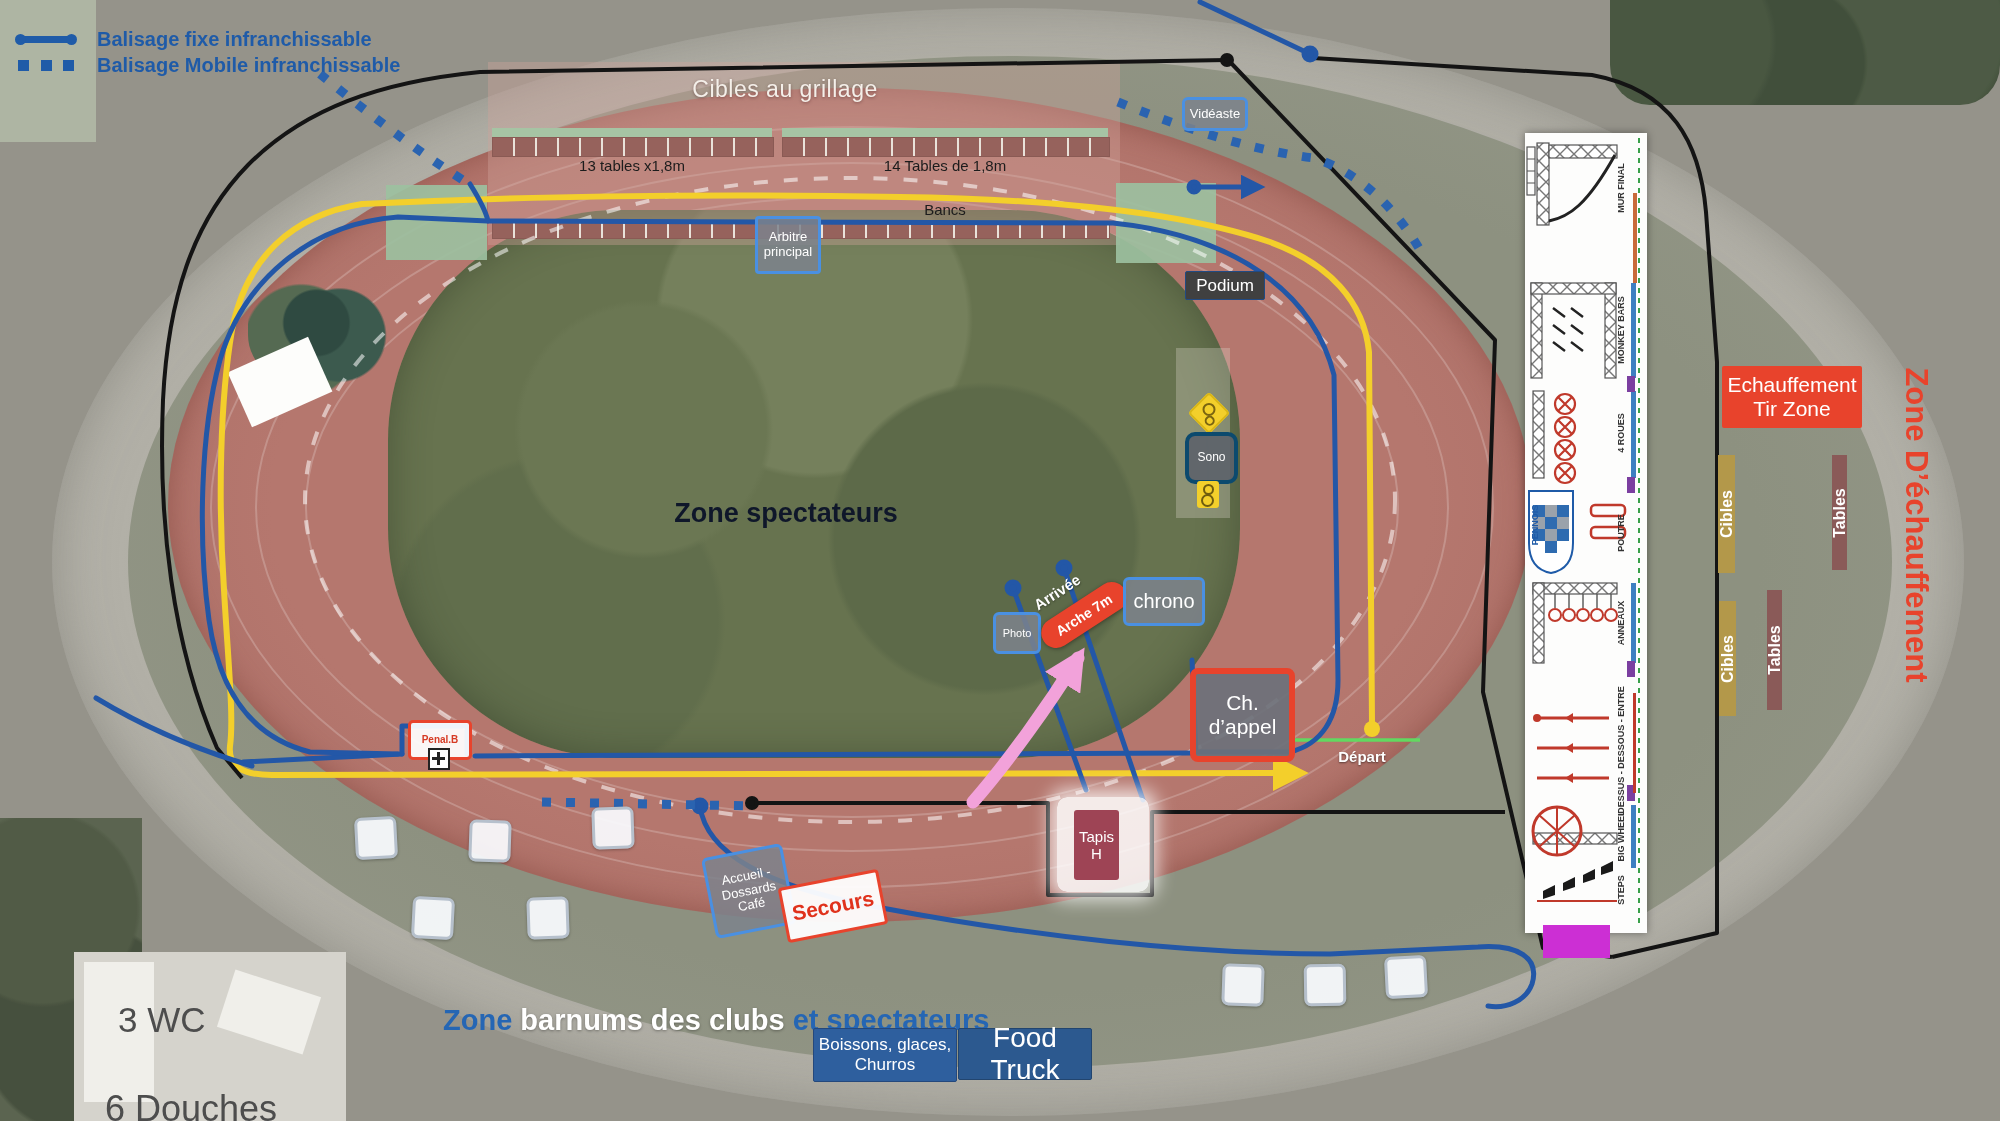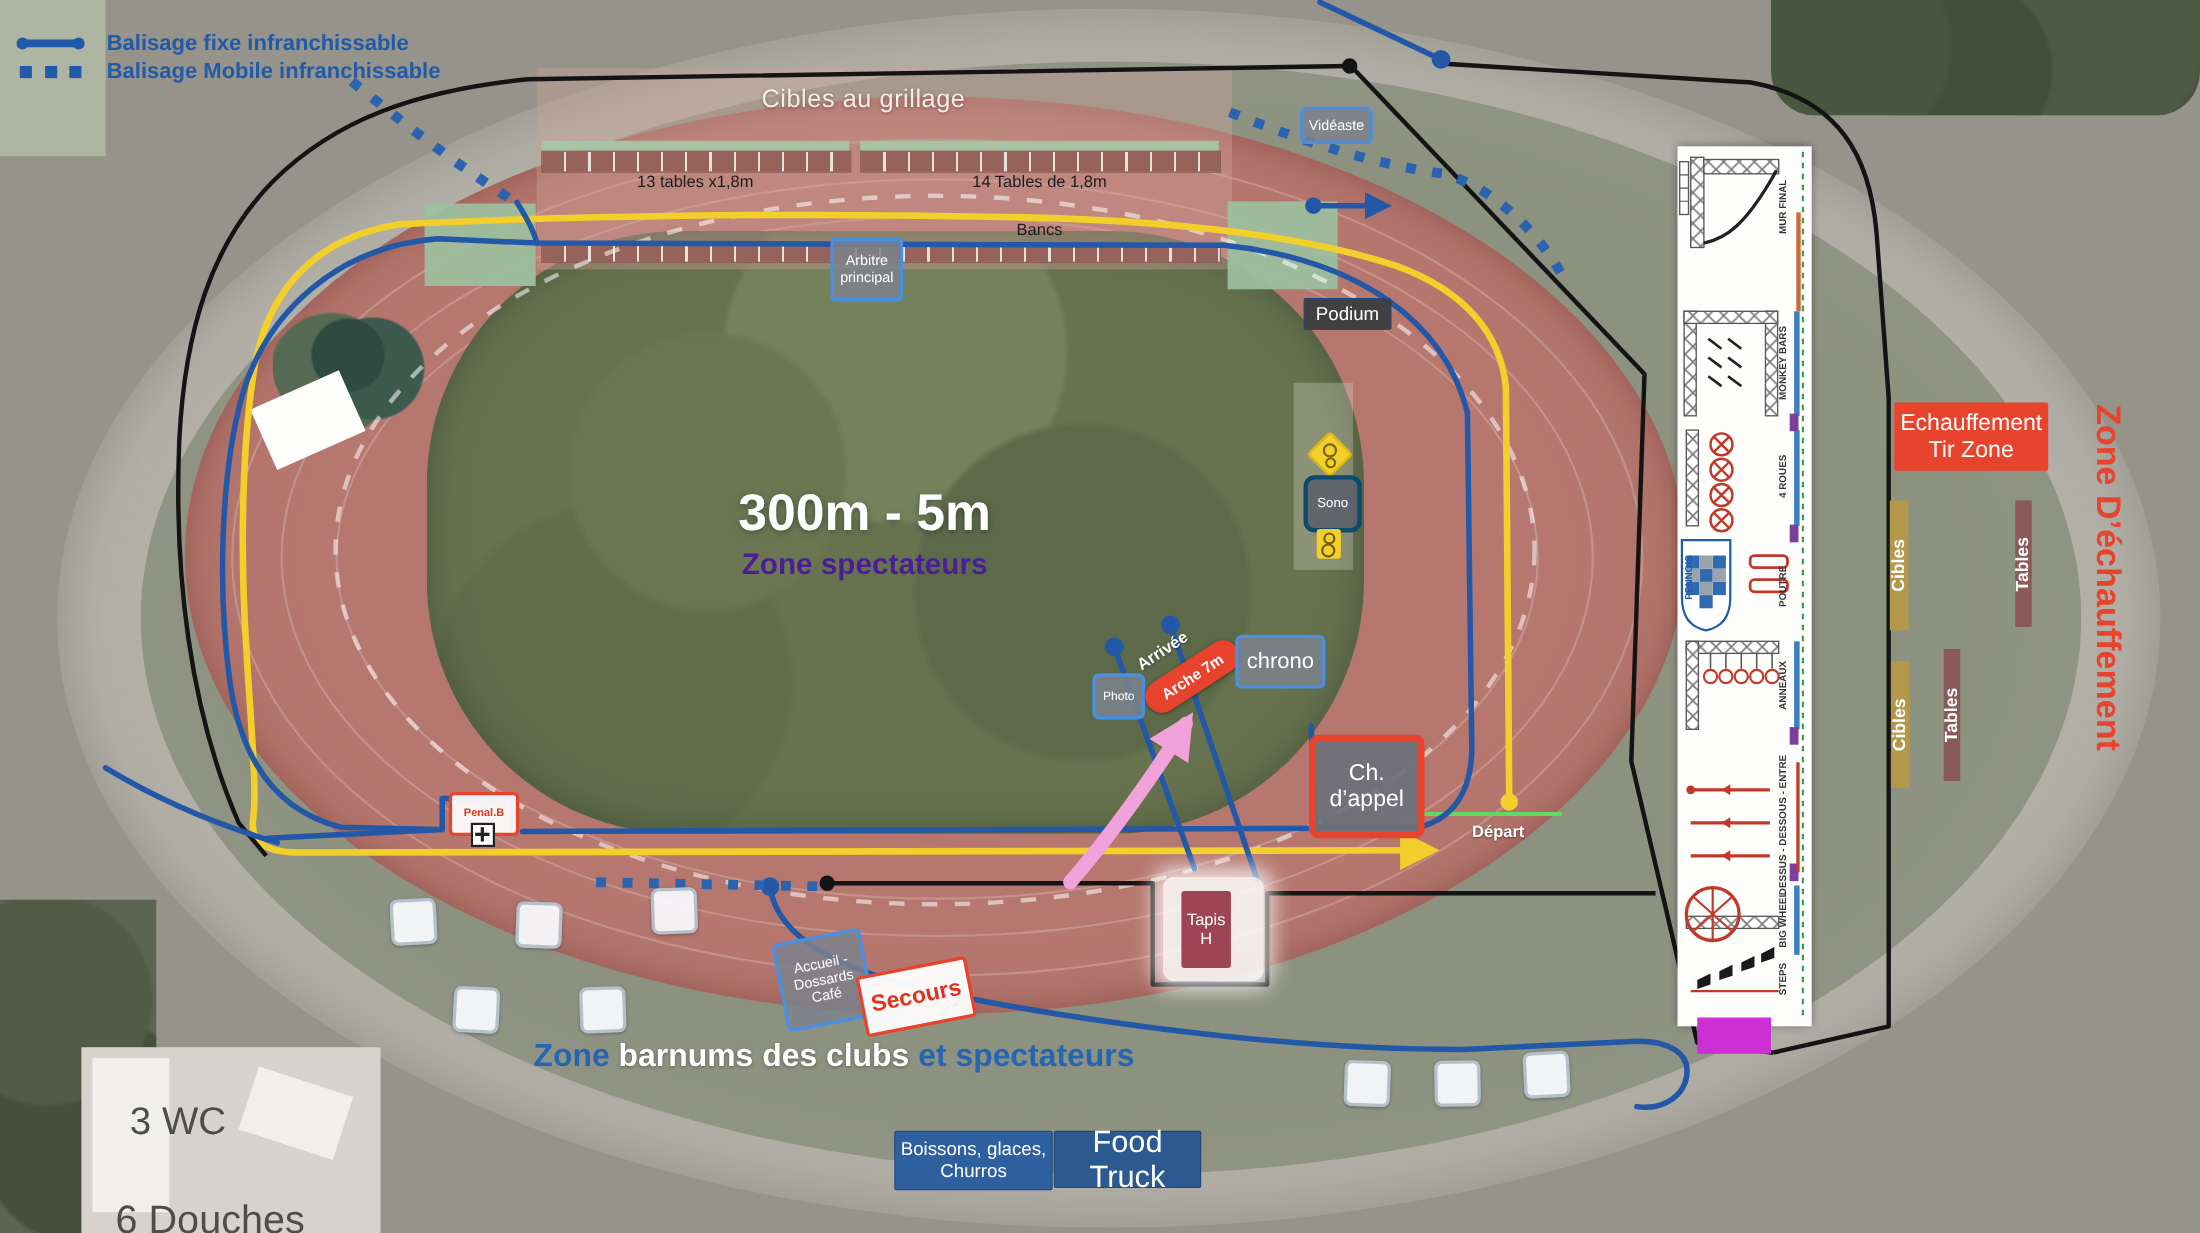--- a/index.html
+++ b/index.html
@@ -181,22 +181,21 @@
         </span>
       <span style="color:#1f5ba8;font-weight:bold;font-size:20px;">Balisage Mobile infranchissable</span>
     </div>
   </div>
 
   <div class="txt" style="left:785px;top:76px;transform:translateX(-50%);color:#f4efe9;font-size:23px;letter-spacing:.5px;text-shadow:0 1px 3px rgba(80,40,40,.5);">Cibles au grillage</div>
   <div class="txt" style="left:632px;top:157px;transform:translateX(-50%);color:#1c1c1c;font-size:15px;">13 tables x1,8m</div>
   <div class="txt" style="left:945px;top:157px;transform:translateX(-50%);color:#1c1c1c;font-size:15px;">14 Tables de 1,8m</div>
   <div class="txt" style="left:945px;top:201px;transform:translateX(-50%);color:#1c1c1c;font-size:15px;">Bancs</div>
 
-  <div class="txt" style="left:786px;top:438px;transform:translateX(-50%);color:#fff;font-size:47px;font-weight:bold;text-shadow:0 2px 6px rgba(0,0,0,.35);">300m - 5m</div>
-  <div class="txt" style="left:786px;top:498px;transform:translateX(-50%);color:#4c1d95;font-size:27px;font-weight:bold;">Zone spectateurs</div>
+  <div class="txt" style="left:786px;top:498px;transform:translateX(-50%);color:#0f172a;font-size:27px;font-weight:bold;">Zone spectateurs</div>
 
   <div class="box grey-blue" style="left:1182px;top:97px;width:60px;height:28px;font-size:13px;">
     <span>Vidéaste</span>
   </div>
 
   <div class="box grey-blue" style="left:755px;top:216px;width:60px;height:52px;font-size:13px;border-radius:4px;">
     <span>Arbitre</span>
     <span>principal</span>
   </div>
 
@@ -261,21 +260,21 @@
 
   <div class="tent" style="left:355px;top:817px;transform:rotate(-3deg);"></div>
   <div class="tent" style="left:469px;top:820px;transform:rotate(2deg);"></div>
   <div class="tent" style="left:592px;top:807px;transform:rotate(-2deg);"></div>
   <div class="tent" style="left:412px;top:897px;transform:rotate(3deg);"></div>
   <div class="tent" style="left:527px;top:897px;transform:rotate(-2deg);"></div>
   <div class="tent" style="left:1222px;top:964px;transform:rotate(2deg);"></div>
   <div class="tent" style="left:1304px;top:964px;transform:rotate(-1deg);"></div>
   <div class="tent" style="left:1385px;top:956px;transform:rotate(-3deg);"></div>
 
-  <div class="txt" style="left:443px;top:944px;font-size:29px;font-weight:bold;margin-left:42px;">
+  <div class="txt" style="left:443px;top:1004px;font-size:29px;font-weight:bold;">
     <span style="color:#2566b4;">Zone </span>
     <span style="color:#fff;text-shadow:0 1px 3px rgba(0,0,0,.35);">barnums des clubs </span>
     <span style="color:#2566b4;">et spectateurs</span>
   </div>
   <div class="txt" style="left:118px;top:1000px;color:#4d4d4d;font-size:35px;">3 WC</div>
   <div class="txt" style="left:105px;top:1048px;color:#4d4d4d;font-size:36px;margin-top:40px;">6 Douches</div>
 
   <div class="box" style="left:813px;top:1028px;width:142px;height:52px;background:#2e5f9e;border:1px solid #24487c;border-radius:2px;color:#fff;font-size:17px;">
     <span>Boissons, glaces,</span>
     <span>Churros</span>

